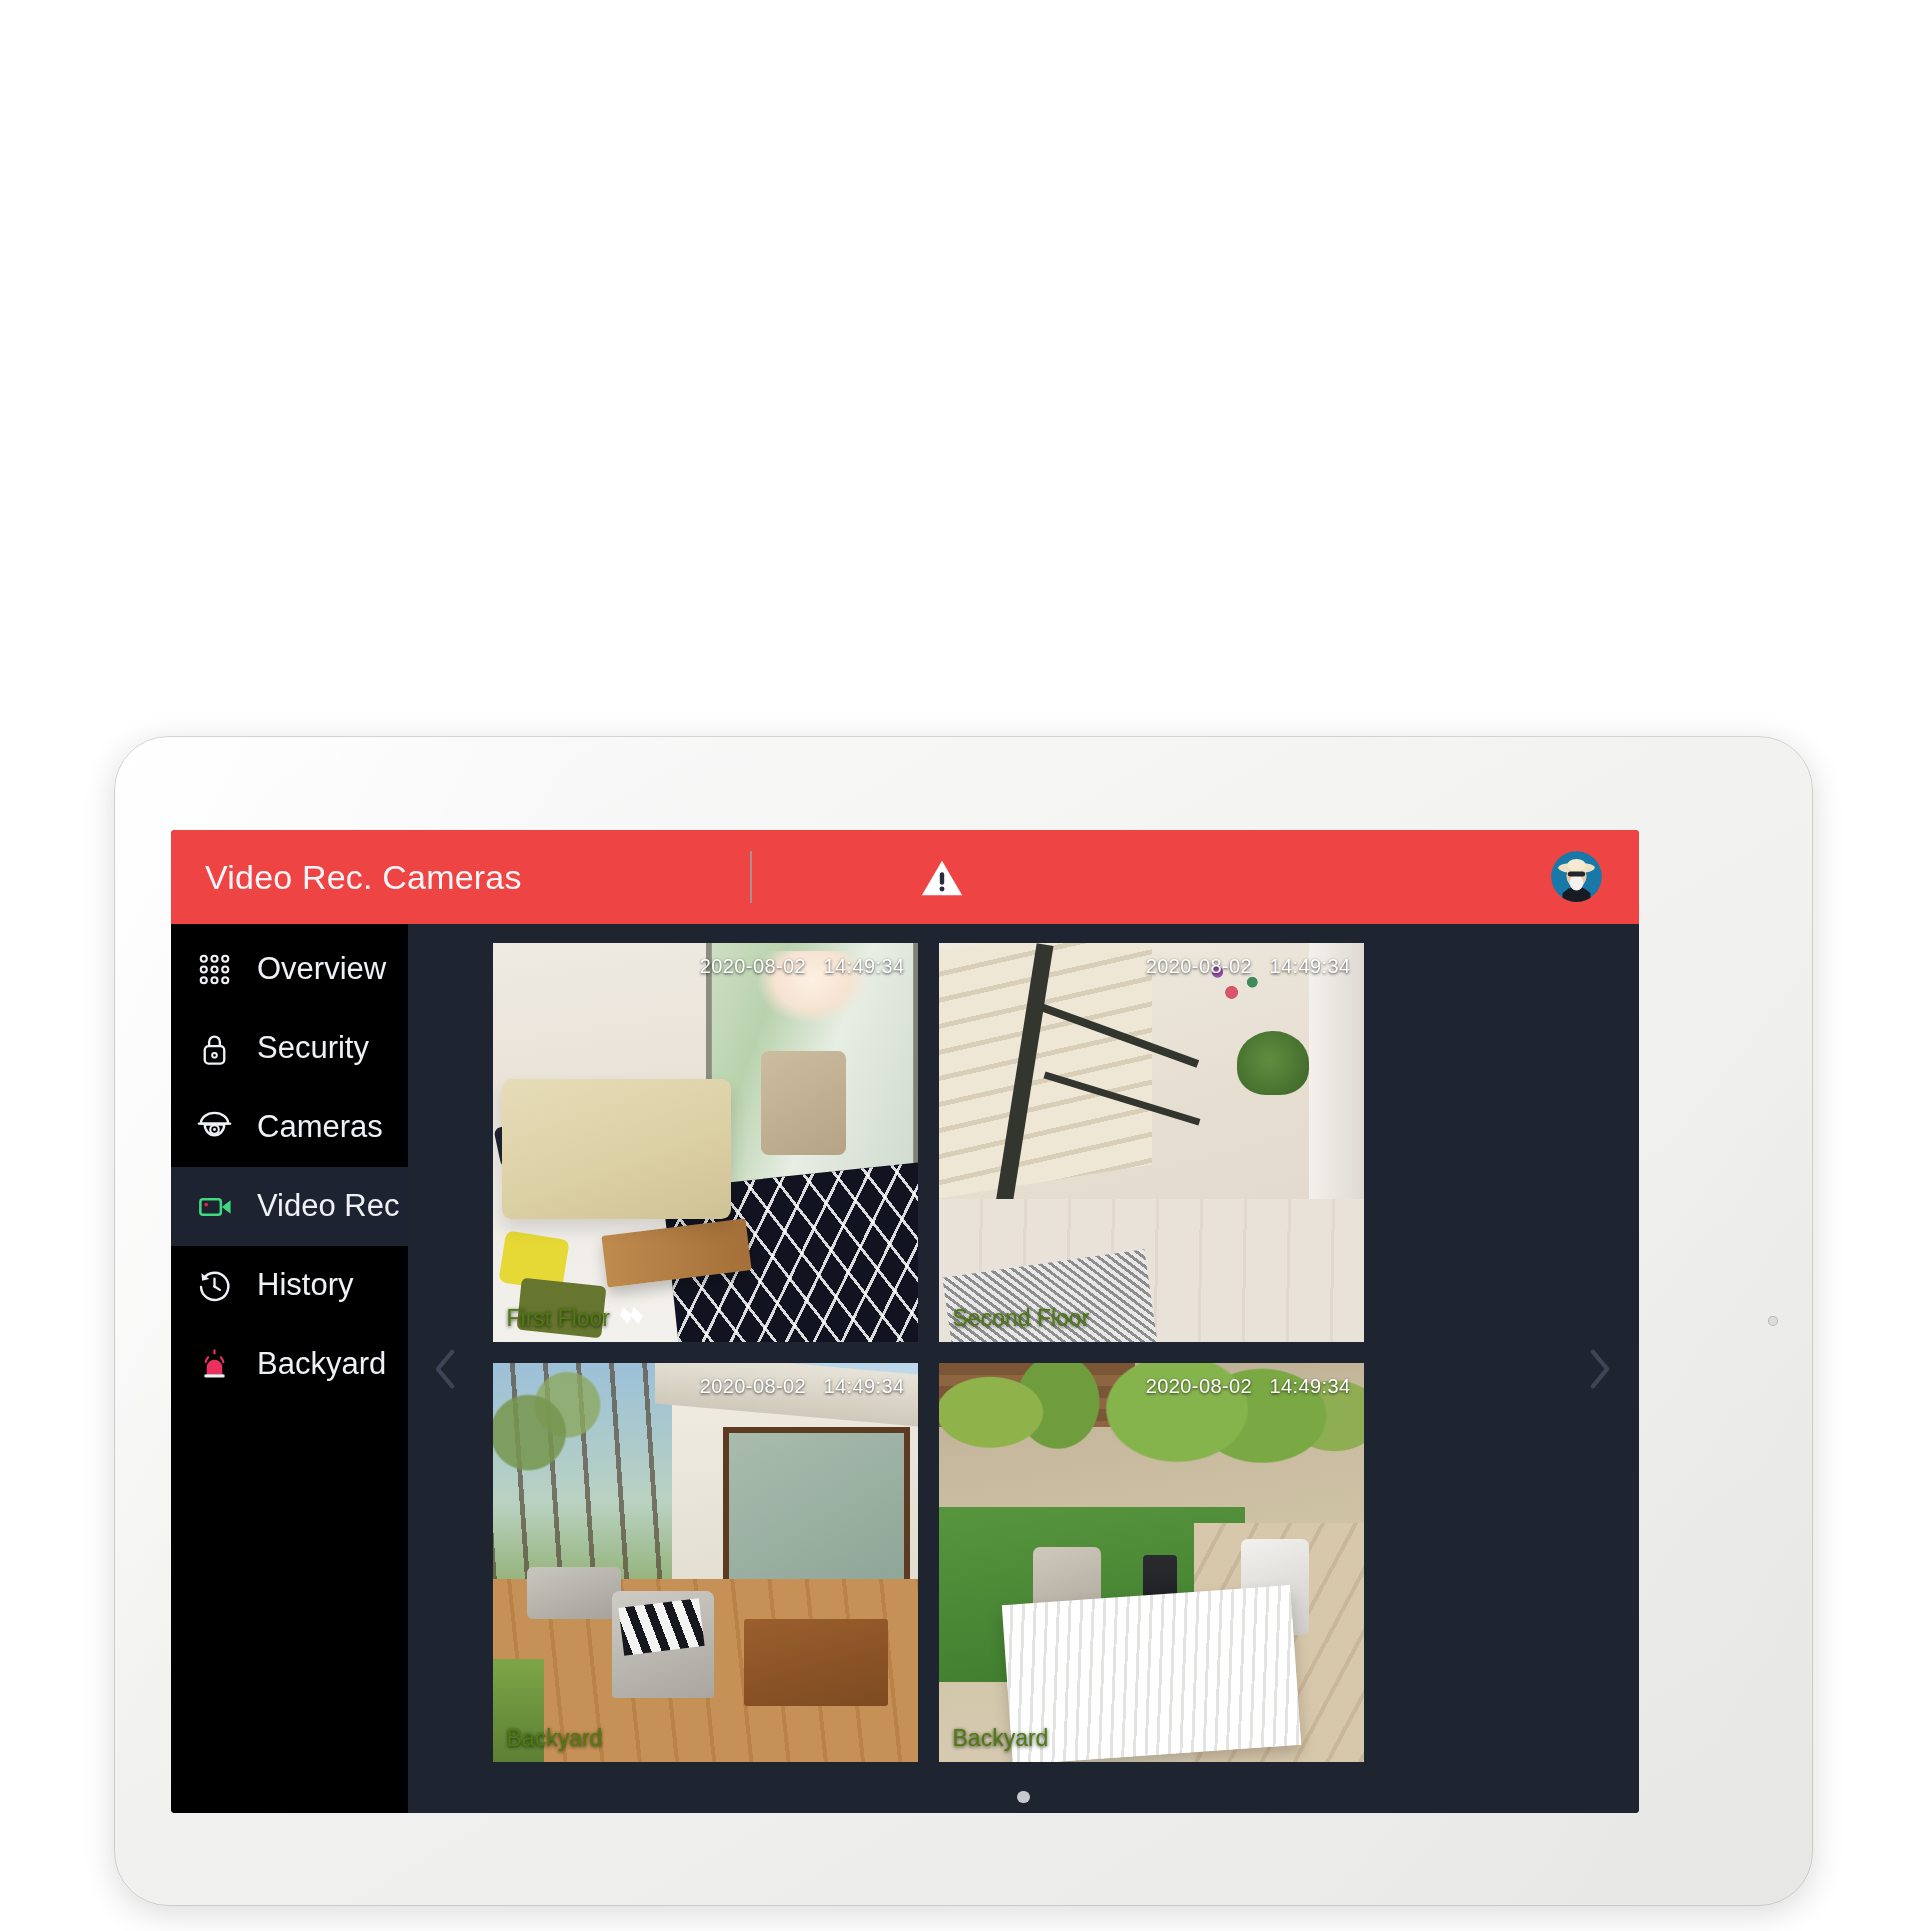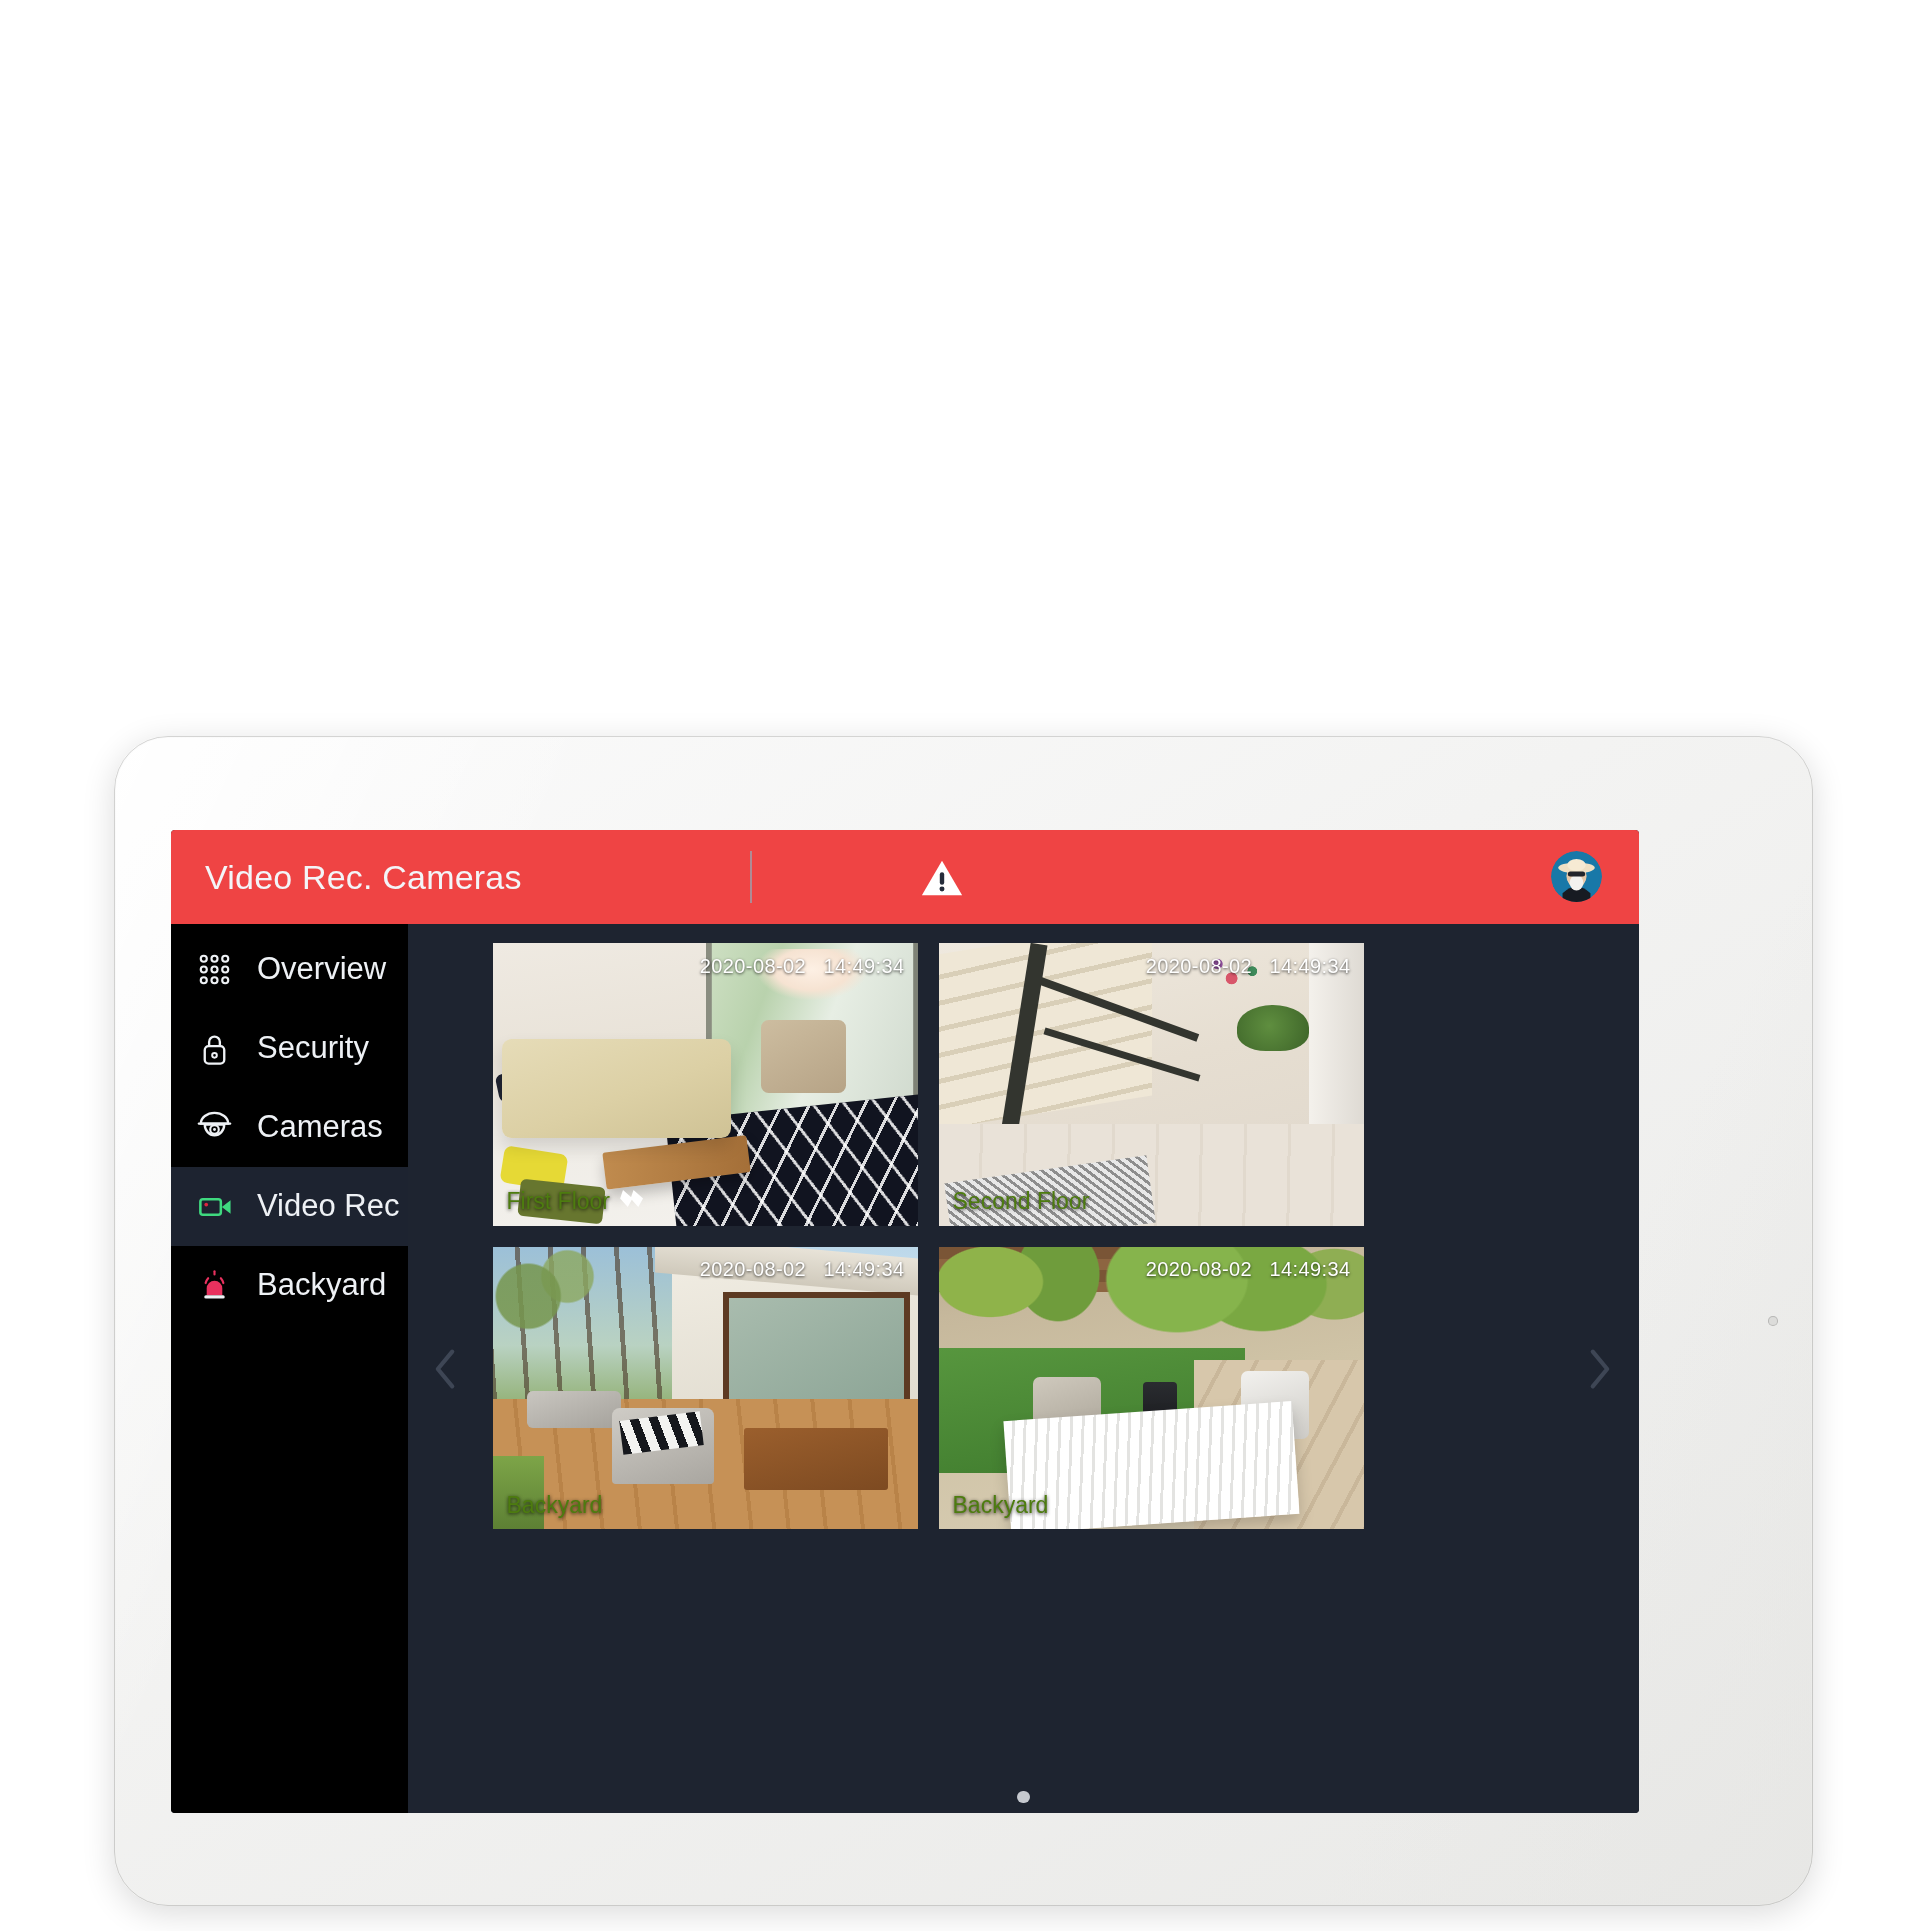--- a/index.html
+++ b/index.html
@@ -64,21 +64,21 @@
 
   .content{flex:1;height:100%;background:#1e2430;position:relative;}
 
   
   .arrow{position:absolute;top:50%;transform:translateY(-50%);width:52px;height:68px;
          display:flex;align-items:center;justify-content:center;cursor:pointer;}
   .arrow.left{left:11.6px;}
   .arrow.right{right:13.5px;}
 
   
-  .grid{position:absolute;left:85px;top:19.3px;width:871px;height:586px;
+  .grid{position:absolute;left:85px;top:19.3px;width:871px;height:819px;
         display:grid;grid-template-columns:1fr 1fr;grid-template-rows:1fr 1fr;gap:21px;}
   .tile{position:relative;overflow:hidden;background:#0d1016;}
   .tile .scene{position:absolute;inset:0;}
   .stamp{position:absolute;top:11.6px;right:13.5px;font-size:20px;color:#fff;letter-spacing:0.4px;
          text-shadow:0 1px 2.9px rgba(0,0,0,.75);white-space:nowrap;}
   .stamp .t{margin-left:17.4px;}
   .caption{position:absolute;left:13.5px;bottom:10.6px;font-size:23px;color:#4d7c0f;
            text-shadow:0 1px 3.9px rgba(0,0,0,.8);display:flex;align-items:center;white-space:nowrap;}
   .chev{margin-left:9.7px;display:inline-block;}
 
@@ -284,20 +284,31 @@
             <span class="nav-ico">
               <svg width="39" height="39" viewBox="0 0 40 40">
                 <rect x="5.5" y="12.5" width="21" height="16" rx="2.6" fill="none" stroke="#3fd97f" stroke-width="2.6"></rect>
                 <path d="M27.5 20.5 L36.5 13.5 v14 Z" fill="#3fd97f"></path>
                 <circle cx="11.5" cy="18" r="1.9" fill="#e0253f"></circle>
               </svg>
             </span>
             <span class="nav-label">Video Rec</span>
           </div>
 
+          <div class="nav-item">
+            <span class="nav-ico">
+              <svg width="39" height="39" viewBox="0 0 40 40">
+                <path d="M8.6 13 A14 14 0 1 1 6.2 21.5" fill="none" stroke="#eef1f5" stroke-width="2.5" stroke-linecap="round"></path>
+                <path d="M6.5 7.5 L7.4 15 L14.6 13.3 Z" fill="#eef1f5"></path>
+                <line x1="20" y1="13" x2="20" y2="21" stroke="#eef1f5" stroke-width="2.4" stroke-linecap="round"></line>
+                <line x1="20" y1="21" x2="25.5" y2="24.5" stroke="#eef1f5" stroke-width="2.4" stroke-linecap="round"></line>
+              </svg>
+            </span>
+            <span class="nav-label">History</span>
+          </div>
 
 
           <div class="nav-item">
             <span class="nav-ico">
               <svg width="39" height="39" viewBox="0 0 40 40">
                 <path d="M12 30 v-7 a8 8 0 0 1 16 0 v7 Z" fill="#e8315e"></path>
                 <rect x="9.5" y="30" width="21" height="3.4" rx="1.7" fill="#eef1f5"></rect>
                 <g stroke="#e8315e" stroke-width="2.2" fill="none" stroke-linecap="round">
                   <path d="M13.5 12.5 a11 11 0 0 0 -2.6 5"></path>
                   <path d="M26.5 12.5 a11 11 0 0 1 2.6 5"></path>

